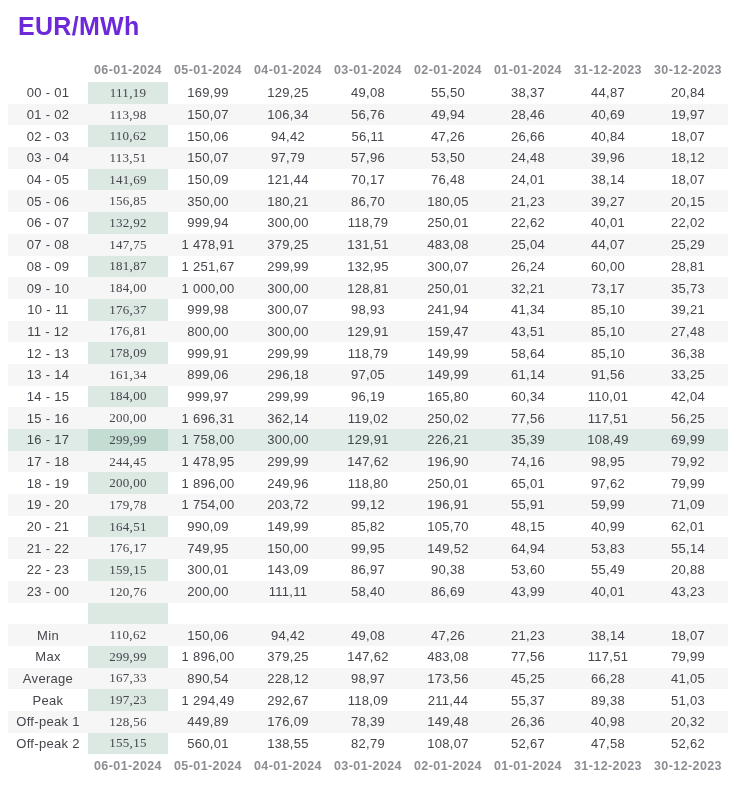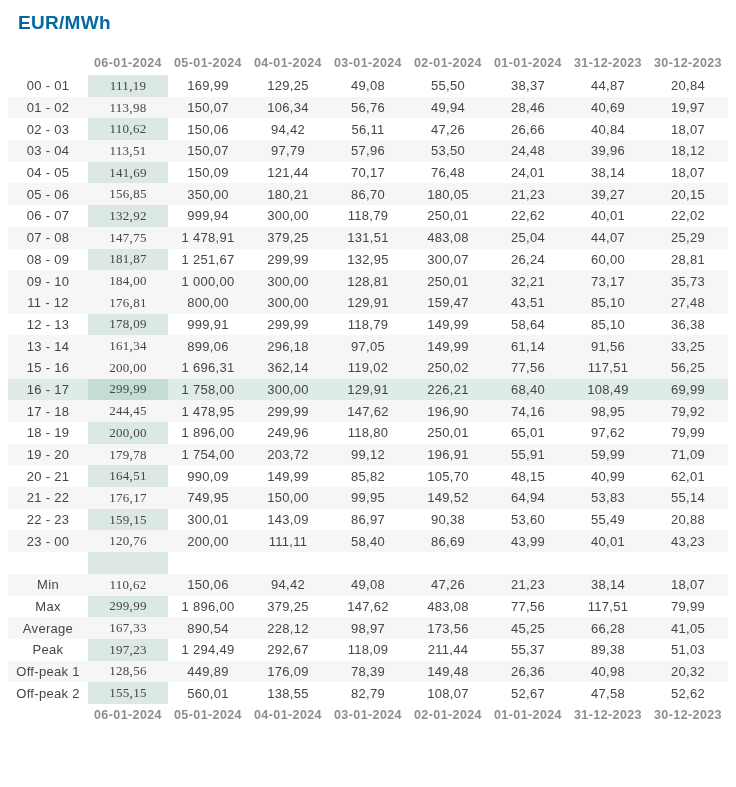--- a/index.html
+++ b/index.html
@@ -2,23 +2,23 @@
 <html style="--col-hl: #dce9e3; --row-hl: #deebe6; --cross-hl: #c3ddd2; --zebra: #f6f6f7; --header-text: #8c8c92; --value-text: #45454c;"><head>
 <meta charset="utf-8">
 <style>
   html, body {
     margin: 0;
     background: #ffffff;
     width: 736px;
     font-family: "Liberation Sans", sans-serif;
   }
   .title {
-    font-size: 19px;
+    font-size: 25px;
     font-weight: bold;
-    color: #0369a1;
+    color: #6d28d9;
     letter-spacing: 0.3px;
     padding: 12px 0 0 18px;
   }
   table {
     border-collapse: collapse;
     table-layout: fixed;
     width: 720px;
     margin: 15px 8px 0 8px;
   }
   th, td {
@@ -184,20 +184,31 @@
         <td class="label">09 - 10</td>
         <td class="hl-col">184,00</td>
         <td>1 000,00</td>
         <td>300,00</td>
         <td>128,81</td>
         <td>250,01</td>
         <td>32,21</td>
         <td>73,17</td>
         <td>35,73</td>
       </tr>
+      <tr class="">
+        <td class="label">10 - 11</td>
+        <td class="hl-col">176,37</td>
+        <td>999,98</td>
+        <td>300,07</td>
+        <td>98,93</td>
+        <td>241,94</td>
+        <td>41,34</td>
+        <td>85,10</td>
+        <td>39,21</td>
+      </tr>
       <tr class="zebra">
         <td class="label">11 - 12</td>
         <td class="hl-col">176,81</td>
         <td>800,00</td>
         <td>300,00</td>
         <td>129,91</td>
         <td>159,47</td>
         <td>43,51</td>
         <td>85,10</td>
         <td>27,48</td>
@@ -217,39 +228,50 @@
         <td class="label">13 - 14</td>
         <td class="hl-col">161,34</td>
         <td>899,06</td>
         <td>296,18</td>
         <td>97,05</td>
         <td>149,99</td>
         <td>61,14</td>
         <td>91,56</td>
         <td>33,25</td>
       </tr>
+      <tr class="">
+        <td class="label">14 - 15</td>
+        <td class="hl-col">184,00</td>
+        <td>999,97</td>
+        <td>299,99</td>
+        <td>96,19</td>
+        <td>165,80</td>
+        <td>60,34</td>
+        <td>110,01</td>
+        <td>42,04</td>
+      </tr>
       <tr class="zebra">
         <td class="label">15 - 16</td>
         <td class="hl-col">200,00</td>
         <td>1 696,31</td>
         <td>362,14</td>
         <td>119,02</td>
         <td>250,02</td>
         <td>77,56</td>
         <td>117,51</td>
         <td>56,25</td>
       </tr>
       <tr class="hl-row">
         <td class="label">16 - 17</td>
         <td class="hl-col">299,99</td>
         <td>1 758,00</td>
         <td>300,00</td>
         <td>129,91</td>
         <td>226,21</td>
-        <td>68,40</td>
+        <td>35,39</td>
         <td>108,49</td>
         <td>69,99</td>
       </tr>
       <tr class="zebra">
         <td class="label">17 - 18</td>
         <td class="hl-col">244,45</td>
         <td>1 478,95</td>
         <td>299,99</td>
         <td>147,62</td>
         <td>196,90</td>

